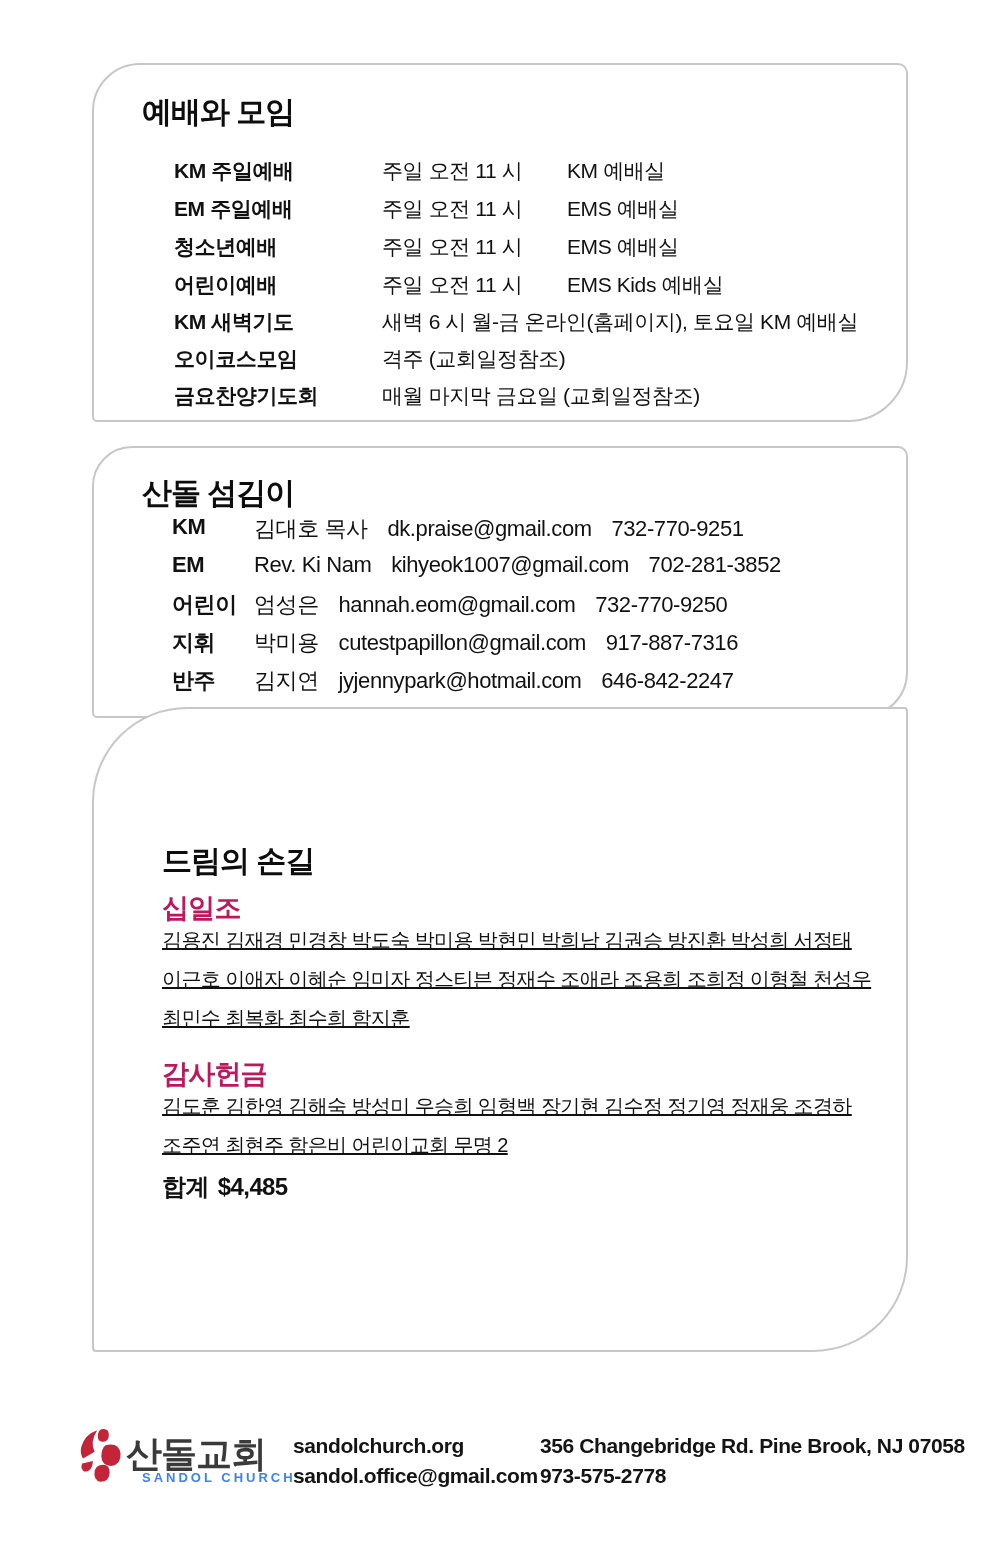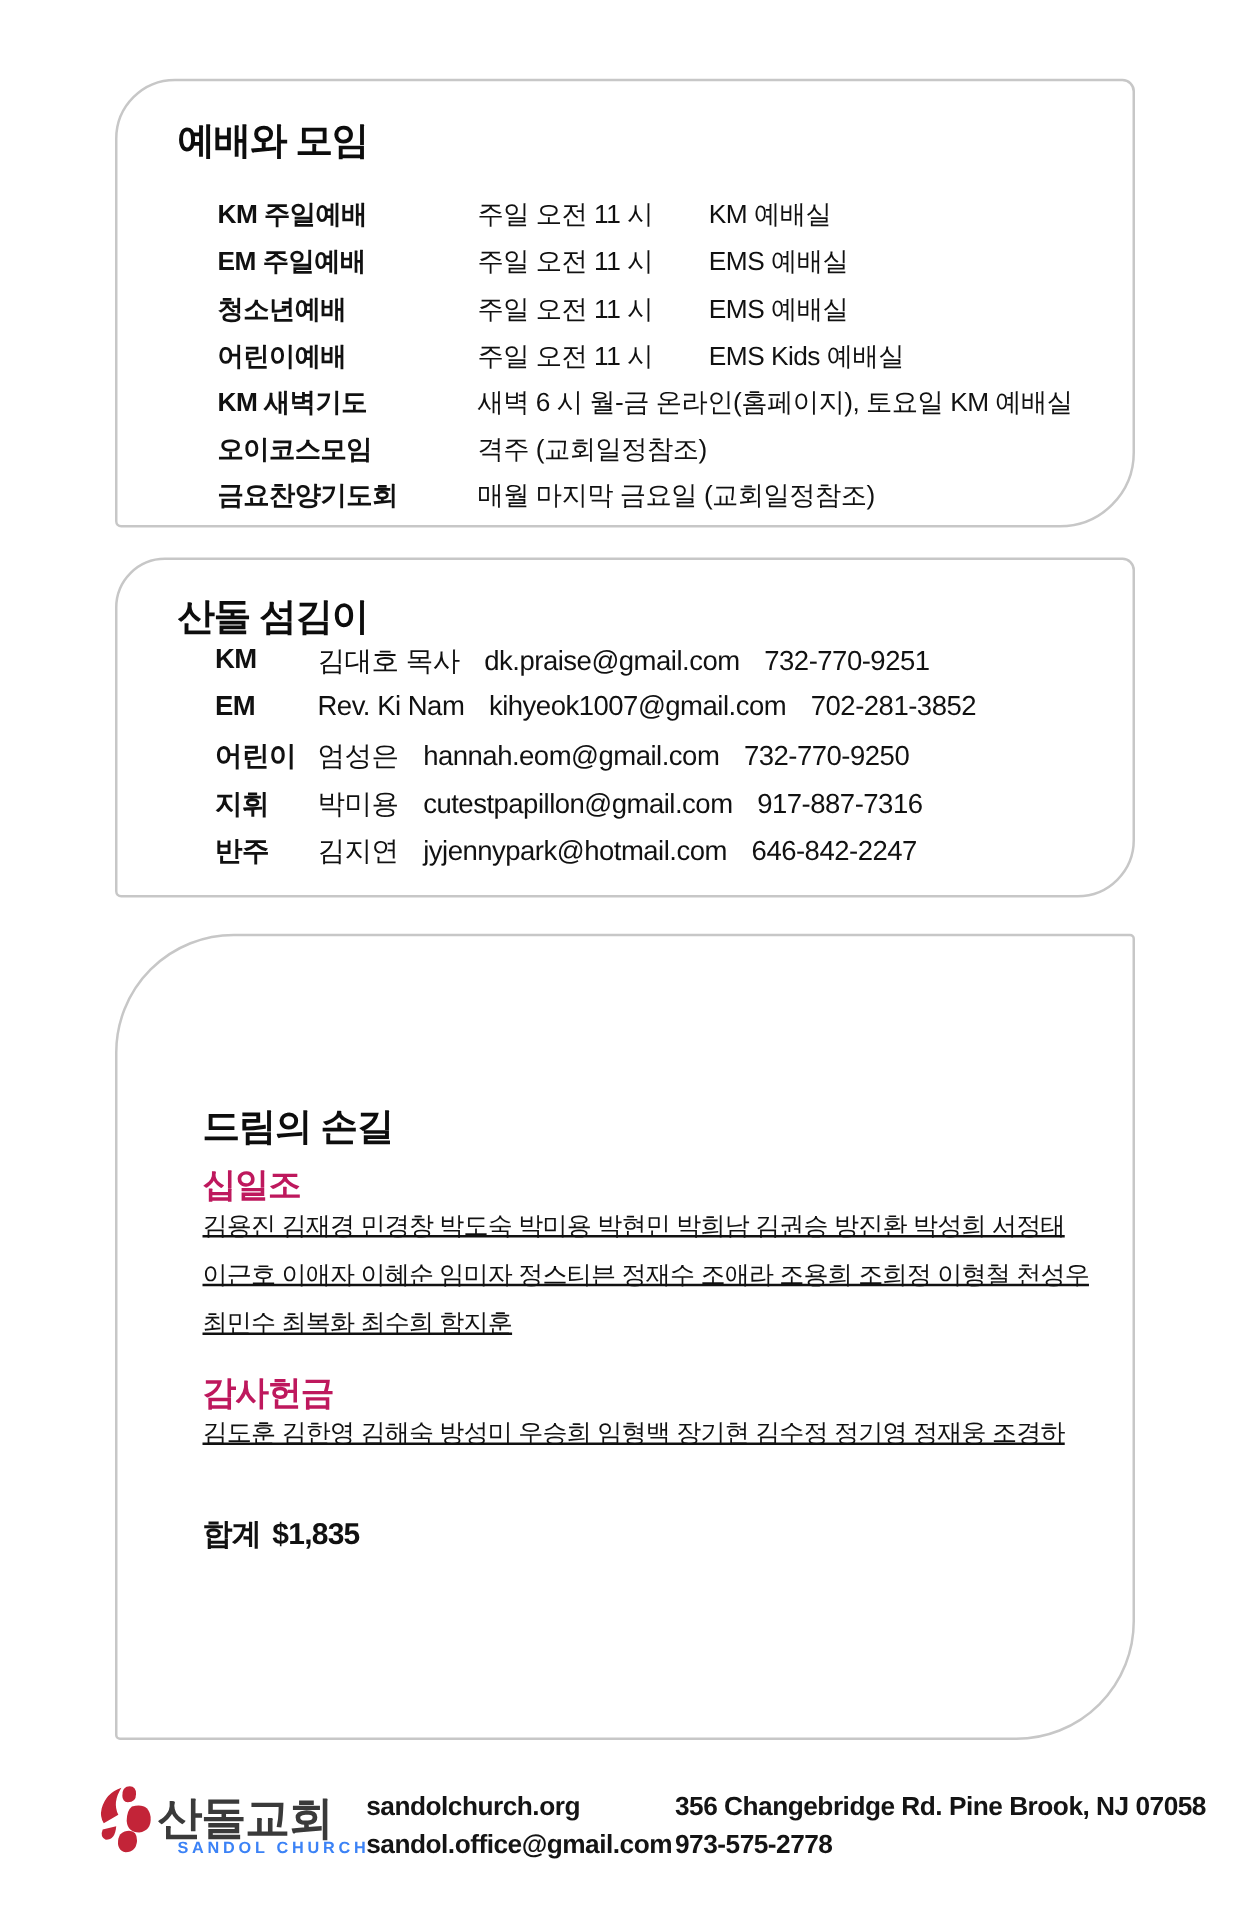--- a/index.html
+++ b/index.html
@@ -15,21 +15,21 @@
   }
   .card {
     position: absolute;
     left: 92px;
     width: 816px;
     border: 2px solid #c7c7c7;
     background: #ffffff;
   }
   .card-worship { top: 63px;  height: 359px; border-radius: 48px 10px 60px 5px; }
   .card-servants { top: 446px; height: 272px; border-radius: 40px 10px 46px 5px; }
-  .card-giving  { top: 747px; height: 645px; border-radius: 95px 4px 95px 4px; }
+  .card-giving  { top: 707px; height: 645px; border-radius: 95px 4px 95px 4px; }
 
   .card-title {
     position: absolute;
     font-size: 30px;
     font-weight: 800;
     letter-spacing: -1px;
     color: #0d0d0d;
     white-space: nowrap;
   }
   .w-row { position: absolute; height: 34px; font-size: 21px; letter-spacing: -0.4px; white-space: nowrap; }
@@ -173,23 +173,24 @@
   <section class="card card-giving">
     <h1 class="card-title" style="left:68px; top:132px;">드림의 손길</h1>
 
     <div class="g-sub" style="top:181px">십일조</div>
     <div class="g-line" style="top:218px">김용진 김재경 민경창 박도숙 박미용 박현민 박희남 김권승 방진환 박성희 서정태</div>
     <div class="g-line" style="top:257px">이근호 이애자 이혜순 임미자 정스티븐 정재수 조애라 조용희 조희정 이형철 천성우</div>
     <div class="g-line" style="top:296px">최민수 최복화 최수희 함지훈</div>
 
     <div class="g-sub" style="top:347px">감사헌금</div>
     <div class="g-line" style="top:384px">김도훈 김한영 김해숙 방성미 우승희 임형백 장기현 김수정 정기영 정재웅 조경하</div>
+    <div class="g-line" style="top:423px">조주연 최현주 함은비 어린이교회 무명 2</div>
 
     <div class="g-total">
-      <span>합계</span><span class="amount">$1,835</span>
+      <span>합계</span><span class="amount">$4,485</span>
     </div>
   </section>
 
   <div class="footer">
     <span class="logo-mark">
       <svg width="50" height="56" viewBox="0 0 60 66" xmlns="http://www.w3.org/2000/svg">
         <g fill="#c32438">
           <path d="M23 2 Q8 7 4 22 Q2 30 6 36 L20 28 Q14 16 23 2 Z"></path>
           <path d="M28 1 Q37 -1 37 8 Q37 16 29 16 Q23 15 24 8 Q24 3 28 1 Z"></path>
           <path d="M33 20 Q49 16 51 30 Q52 43 40 45 Q29 45 28 34 Q28 24 33 20 Z"></path>

